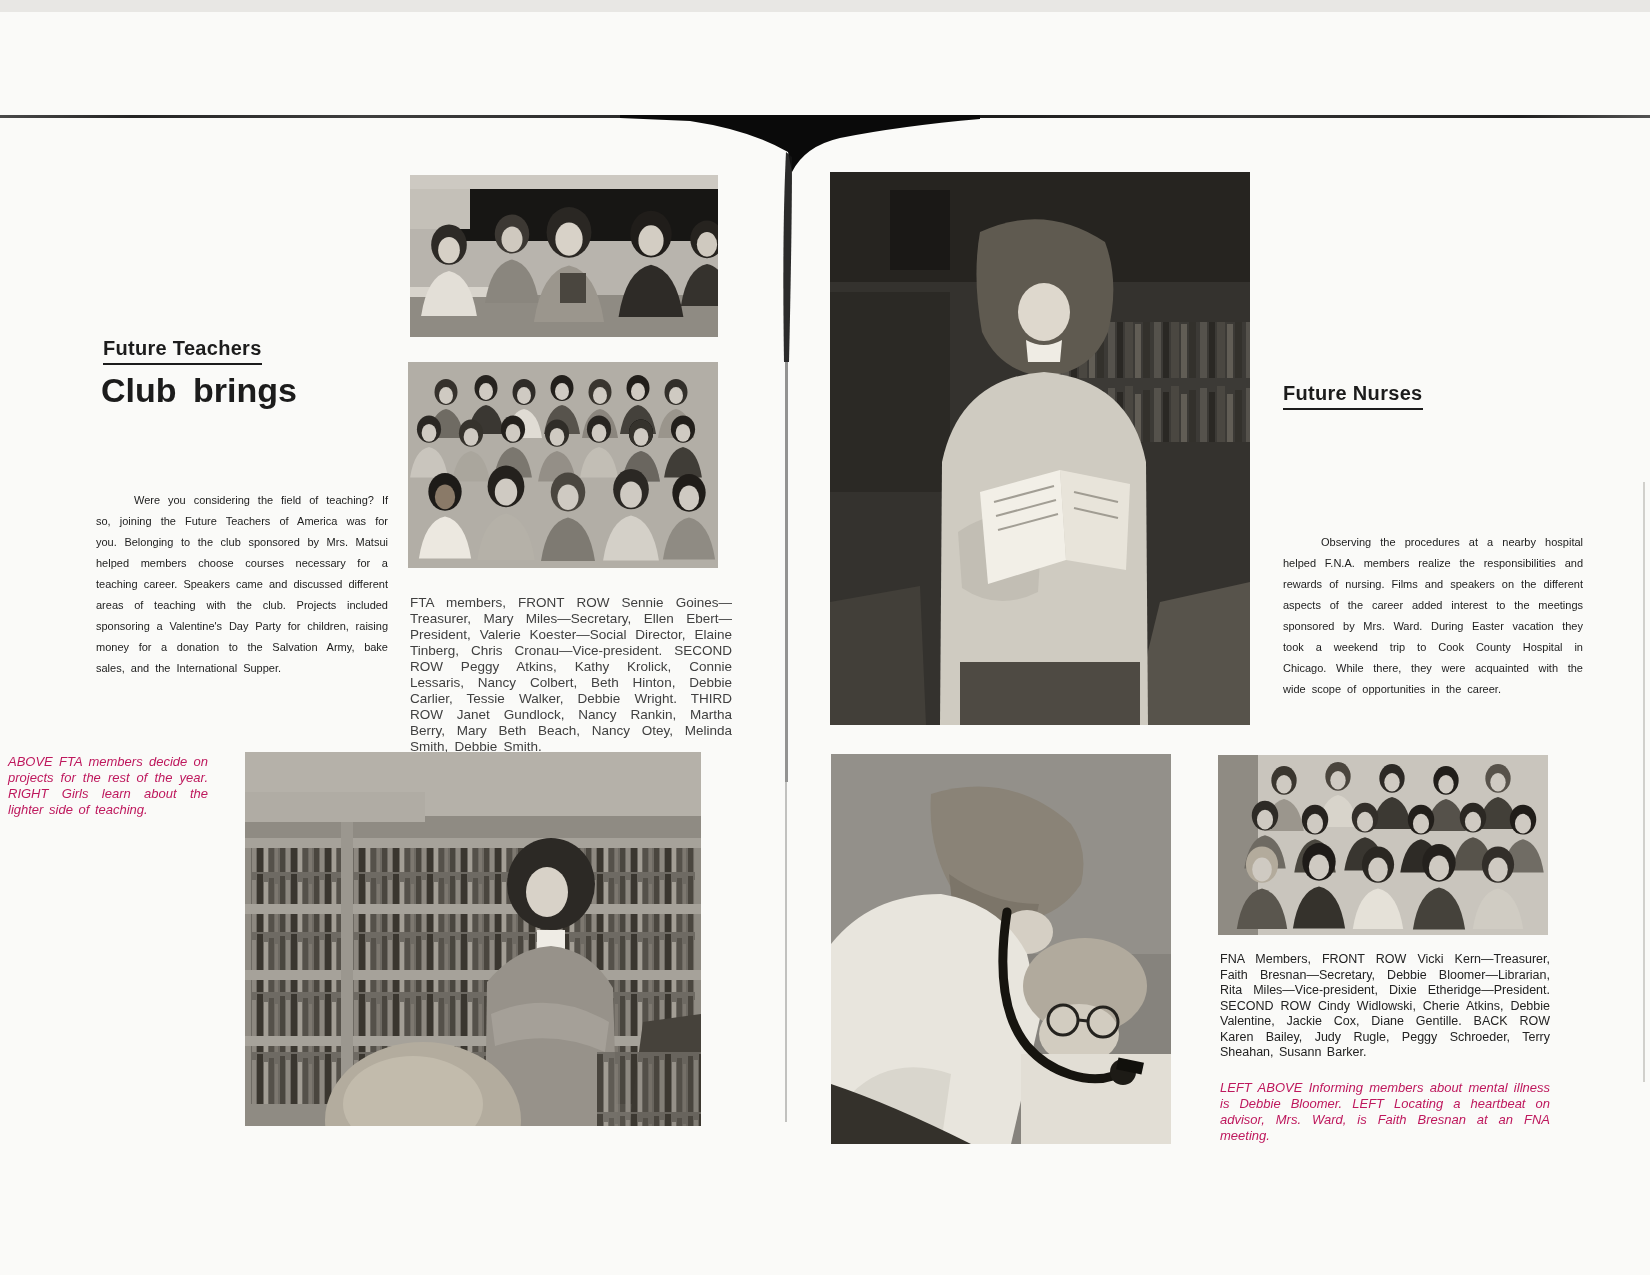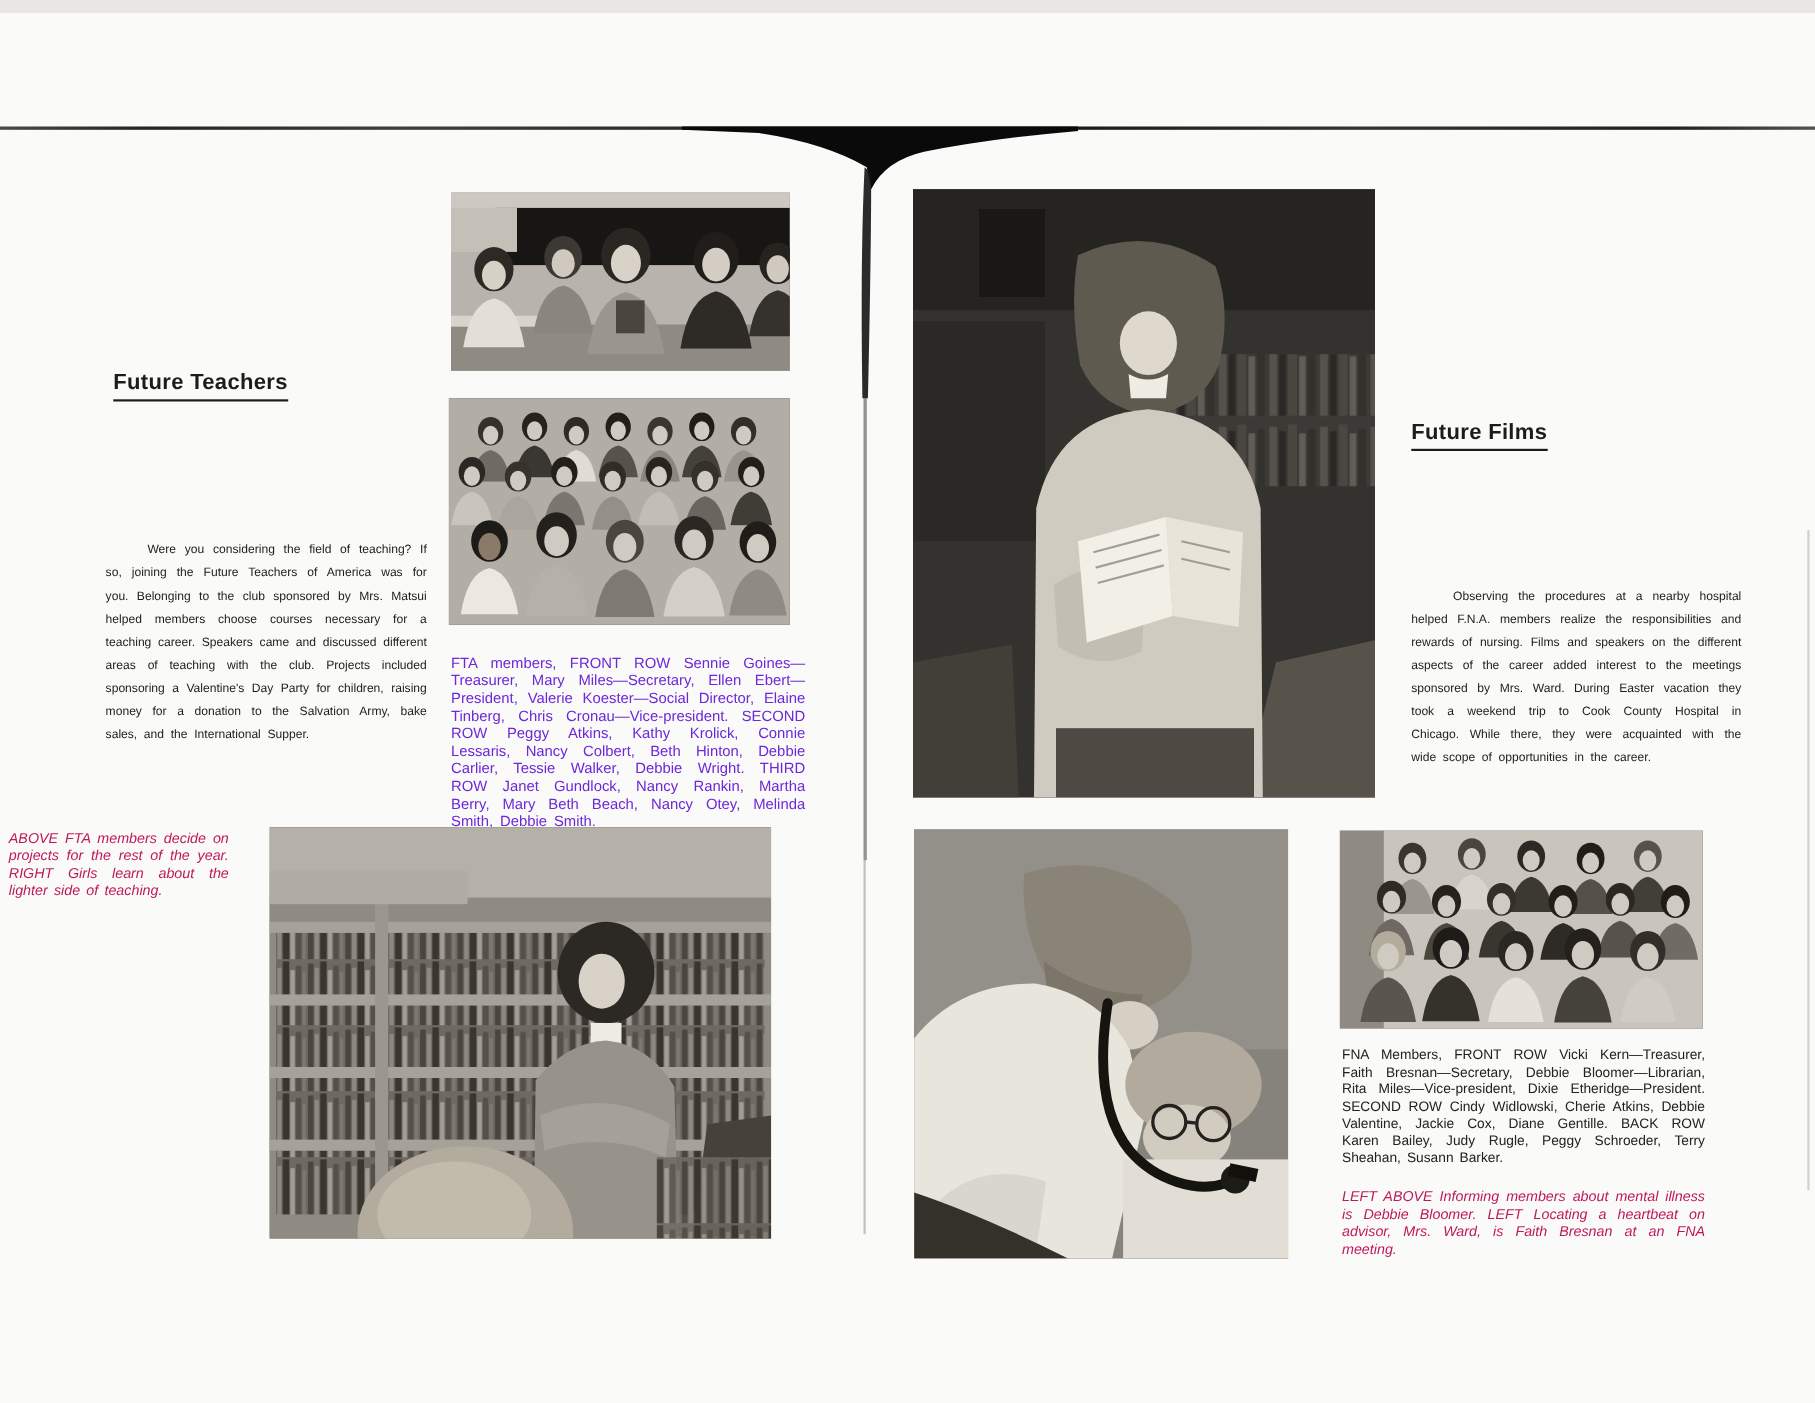--- a/index.html
+++ b/index.html
@@ -17,21 +17,21 @@
     border-bottom:2px solid #1c1c1c;padding-bottom:3px;display:inline-block;
   }
   .big-title{
     font-size:34px;font-weight:700;line-height:46px;word-spacing:7px;letter-spacing:0;
   }
   .body-copy{
     font-size:11px;line-height:21px;text-align:justify;word-spacing:3px;
   }
   .body-copy .indent{display:inline-block;width:38px;}
   .caption{
-    font-size:13.5px;line-height:16px;text-align:justify;word-spacing:2.5px;color:#6d28d9;
+    font-size:13.5px;line-height:16px;text-align:justify;word-spacing:2.5px;color:#404040;
   }
   .caption-sm{
     font-size:12.5px;line-height:15.5px;text-align:justify;word-spacing:2px;color:#222;
   }
   .caption-italic{
     font-style:italic;font-size:13px;line-height:16px;text-align:justify;word-spacing:2px;color:#be185d;
   }
   
   .photo{background:#9a968e;box-shadow:0 0 0 1px rgba(0,0,0,.25) inset;}
   .photo svg{display:block;width:100%;height:100%;}
@@ -81,20 +81,21 @@
     <rect x="185" y="250" width="3" height="420" fill="#2b2b2b" opacity=".5"></rect>
     <rect x="185" y="670" width="2" height="340" fill="#555" opacity=".35"></rect>
   </svg>
 
   <div>
 
     <div class="abs" style="left:103px;top:325px">
       <span class="section-label">Future Teachers</span>
     </div>
     <div class="abs big-title" style="left:101px;top:355px;width:320px">
+      <div>Club brings</div>
     </div>
     <div class="abs body-copy" style="left:96px;top:478px;width:292px">
       <span class="indent"></span><span>Were you considering the field of teaching? If so, joining the Future Teachers of America was for you. Belonging to the club sponsored by Mrs. Matsui helped members choose courses necessary for a teaching career. Speakers came and discussed different areas of teaching with the club. Projects included sponsoring a Valentine's Day Party for children, raising money for a donation to the Salvation Army, bake sales, and the International Supper.</span>
     </div>
     <div class="abs caption-italic" style="left:8px;top:742px;width:200px">ABOVE FTA members decide on projects for the rest of the year. RIGHT Girls learn about the lighter side of teaching.</div>
 
     <div class="abs photo" style="left:410px;top:163px;width:308px;height:162px" title="FTA members seated at a club meeting">
       <svg viewBox="0 0 308 162">
         <rect width="308" height="162" fill="#b8b4ad"></rect>
         <rect x="0" y="0" width="308" height="16" fill="#cdc9c2"></rect>
@@ -189,21 +190,21 @@
           <line x1="168" y1="358" x2="228" y2="342"></line>
             <line x1="244" y1="320" x2="288" y2="330"></line>
           <line x1="244" y1="336" x2="288" y2="346"></line>
         </g>
         <rect x="130" y="490" width="180" height="63" fill="#4e4a43"></rect>
         <path d="M0,430 L90,414 L96,553 L0,553 Z" fill="#423f39"></path>
       </svg>
     </div>
 
     <div class="abs" style="left:1283px;top:370px">
-      <span class="section-label">Future Films</span>
+      <span class="section-label">Future Nurses</span>
     </div>
     <div class="abs big-title" style="left:1283px;top:402px;width:330px">
     </div>
     <div class="abs body-copy" style="left:1283px;top:520px;width:300px">
       <span class="indent"></span><span>Observing the procedures at a nearby hospital helped F.N.A. members realize the responsibilities and rewards of nursing. Films and speakers on the different aspects of the career added interest to the meetings sponsored by Mrs. Ward. During Easter vacation they took a weekend trip to Cook County Hospital in Chicago. While there, they were acquainted with the wide scope of opportunities in the career.</span>
     </div>
 
     <div class="abs photo" style="left:831px;top:742px;width:340px;height:390px" title="Girl locating a heartbeat on advisor with a stethoscope">
       <svg viewBox="0 0 340 390">
         <rect width="340" height="390" fill="#93908a"></rect>

